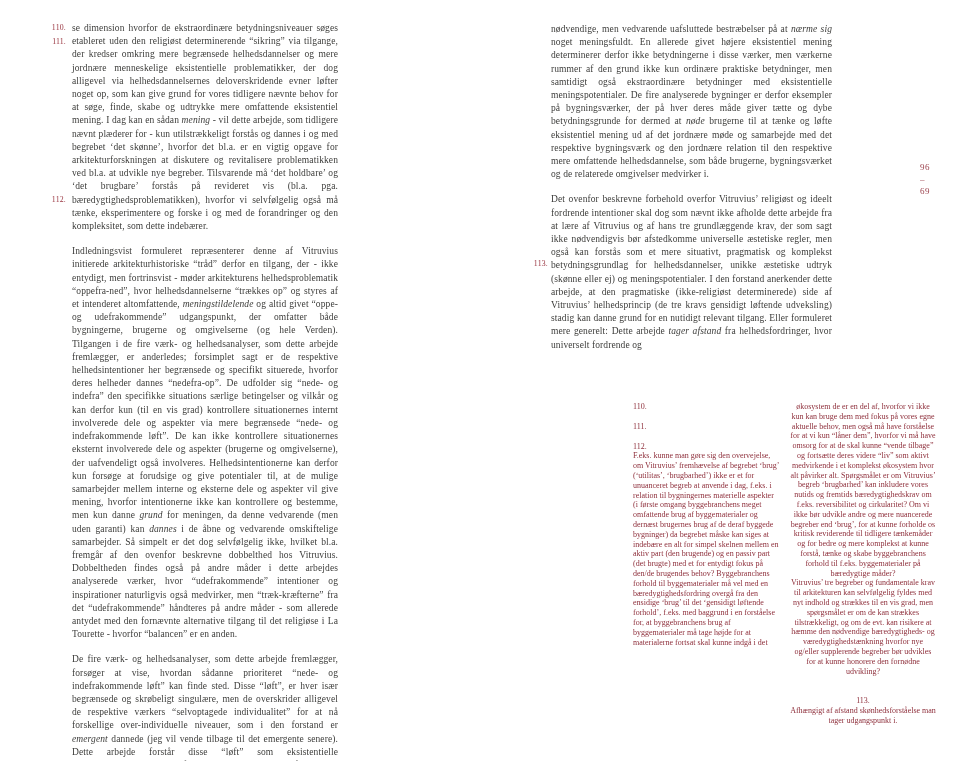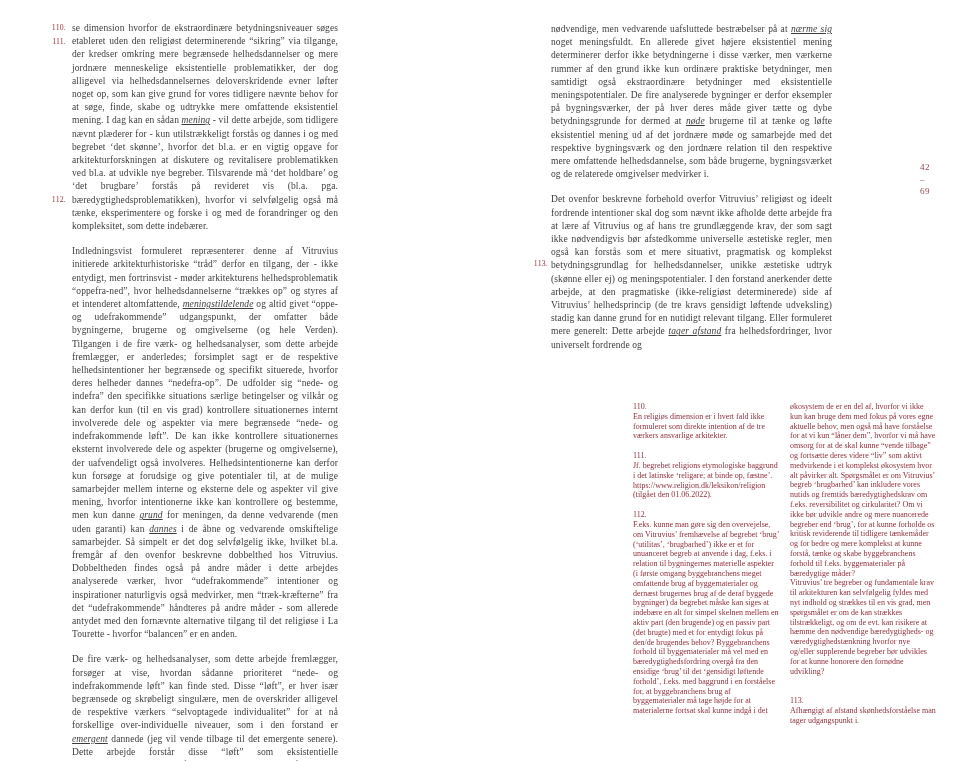--- a/index.html
+++ b/index.html
@@ -20,21 +20,21 @@
     position: absolute;
     font-size: 9.5px;
     line-height: 13.2px;
     text-align: justify;
     letter-spacing: 0.1px;
   }
   .main-col p {
     margin: 0 0 12px 0;
   }
   .main-col p:last-child { margin-bottom: 0; }
-  em { font-style: italic; text-decoration: underline; }
+  em { font-style: italic; }
   .col-left  { left: 72px;  top: 22px; width: 266px; }
   .col-right { left: 551px; top: 23px; width: 281px; }
 
   .margin-ref {
     position: absolute;
     font-size: 7.8px;
     line-height: 10px;
     color: #97313c;
     text-align: right;
     letter-spacing: 0.2px;
@@ -47,21 +47,21 @@
   .footcol {
     position: absolute;
     top: 402px;
     width: 146px;
     font-size: 8px;
     line-height: 9.8px;
     color: #8e2f3b;
     text-align: left;
   }
   .footcol-1 { left: 633px; }
-  .footcol-2 { left: 790px; }
+  .footcol-2 { left: 790px; text-align: center; }
   .footnote { margin: 0 0 10px 0; }
   .footnote:last-child { margin-bottom: 0; }
   .footnote .fn-num { display: block; }
   .footnote .fn-text { display: block; }
   .fn-cont { margin: 0; }
   .fn-gap-before { margin-top: 20px; }
 
   .page-numbers {
     position: absolute;
     left: 920px;
@@ -98,42 +98,40 @@
   <div class="margin-ref mr-113">113.</div>
 
   <div class="main-col col-right">
     <p>nødvendige, men vedvarende uafsluttede bestræbelser på at <em>nærme sig</em> noget meningsfuldt. En allerede givet højere eksistentiel mening determinerer derfor ikke betydningerne i disse værker, men værkerne rummer af den grund ikke kun ordinære praktiske betydninger, men samtidigt også ekstraordinære betydninger med eksistentielle meningspotentialer. De fire analyserede bygninger er derfor eksempler på bygningsværker, der på hver deres måde giver tætte og dybe betydningsgrunde for dermed at <em>nøde</em> brugerne til at tænke og løfte eksistentiel mening ud af det jordnære møde og samarbejde med det respektive bygningsværk og den jordnære relation til den respektive mere omfattende helhedsdannelse, som både brugerne, bygningsværket og de relaterede omgivelser medvirker i.</p>
     <p>Det ovenfor beskrevne forbehold overfor Vitruvius’ religiøst og ideelt fordrende intentioner skal dog som nævnt ikke afholde dette arbejde fra at lære af Vitruvius og af hans tre grundlæggende krav, der som sagt ikke nødvendigvis bør afstedkomme universelle æstetiske regler, men også kan forstås som et mere situativt, pragmatisk og komplekst betydningsgrundlag for helhedsdannelser, unikke æstetiske udtryk (skønne eller ej) og meningspotentialer. I den forstand anerkender dette arbejde, at den pragmatiske (ikke-religiøst determinerede) side af Vitruvius’ helhedsprincip (de tre kravs gensidigt løftende udveksling) stadig kan danne grund for en nutidigt relevant tilgang. Eller formuleret mere generelt: Dette arbejde <em>tager afstand</em> fra helhedsfordringer, hvor universelt fordrende og</p>
   </div>
 
   <div class="footcol footcol-1">
     <div class="footnote">
       <span class="fn-num">110.</span>
-      <span class="fn-text">En religiøs dimension er i hvert fald ikke formuleret som direkte intention af de tre værkers ansvarlige arkitekter.</span>
     </div>
     <div class="footnote">
       <span class="fn-num">111.</span>
-      <span class="fn-text">Jf. begrebet religions etymologiske baggrund i det latinske ‘religare; at binde op, fæstne’. https://www.religion.dk/leksikon/religion (tilgået den 01.06.2022).</span>
     </div>
     <div class="footnote">
       <span class="fn-num">112.</span>
       <span class="fn-text">F.eks. kunne man gøre sig den overvejelse, om Vitruvius’ fremhævelse af begrebet ‘brug’ (‘utilitas’, ‘brugbarhed’) ikke er et for unuanceret begreb at anvende i dag, f.eks. i relation til bygningernes materielle aspekter (i første omgang byggebranchens meget omfattende brug af byggematerialer og dernæst brugernes brug af de deraf byggede bygninger) da begrebet måske kan siges at indebære en alt for simpel skelnen mellem en aktiv part (den brugende) og en passiv part (det brugte) med et for entydigt fokus på den/de brugendes behov? Byggebranchens forhold til byggematerialer må vel med en bæredygtighedsfordring overgå fra den ensidige ‘brug’ til det ‘gensidigt løftende forhold’, f.eks. med baggrund i en forståelse for, at byggebranchens brug af byggematerialer må tage højde for at materialerne fortsat skal kunne indgå i det</span>
     </div>
   </div>
 
   <div class="footcol footcol-2">
     <div class="footnote fn-cont">
       <span class="fn-text">økosystem de er en del af, hvorfor vi ikke kun kan bruge dem med fokus på vores egne aktuelle behov, men også må have forståelse for at vi kun “låner dem”, hvorfor vi må have omsorg for at de skal kunne “vende tilbage” og fortsætte deres videre “liv” som aktivt medvirkende i et komplekst økosystem hvor alt påvirker alt. Spørgsmålet er om Vitruvius’ begreb ‘brugbarhed’ kan inkludere vores nutids og fremtids bæredygtighedskrav om f.eks. reversibilitet og cirkularitet? Om vi ikke bør udvikle andre og mere nuancerede begreber end ‘brug’, for at kunne forholde os kritisk reviderende til tidligere tænkemåder og for bedre og mere komplekst at kunne forstå, tænke og skabe byggebranchens forhold til f.eks. byggematerialer på bæredygtige måder?</span>
       <span class="fn-text">Vitruvius’ tre begreber og fundamentale krav til arkitekturen kan selvfølgelig fyldes med nyt indhold og strækkes til en vis grad, men spørgsmålet er om de kan strækkes tilstrækkeligt, og om de evt. kan risikere at hæmme den nødvendige bæredygtigheds- og væredygtighedstænkning hvorfor nye og/eller supplerende begreber bør udvikles for at kunne honorere den fornødne udvikling?</span>
     </div>
     <div class="footnote fn-gap-before">
       <span class="fn-num">113.</span>
       <span class="fn-text">Afhængigt af afstand skønhedsforståelse man tager udgangspunkt i.</span>
     </div>
   </div>
 
   <div class="page-numbers">
-    <span>42</span>
+    <span>96</span>
     <span class="pn-sep">–</span>
     <span>69</span>
   </div>
 
 </div>
 
 </body></html>

